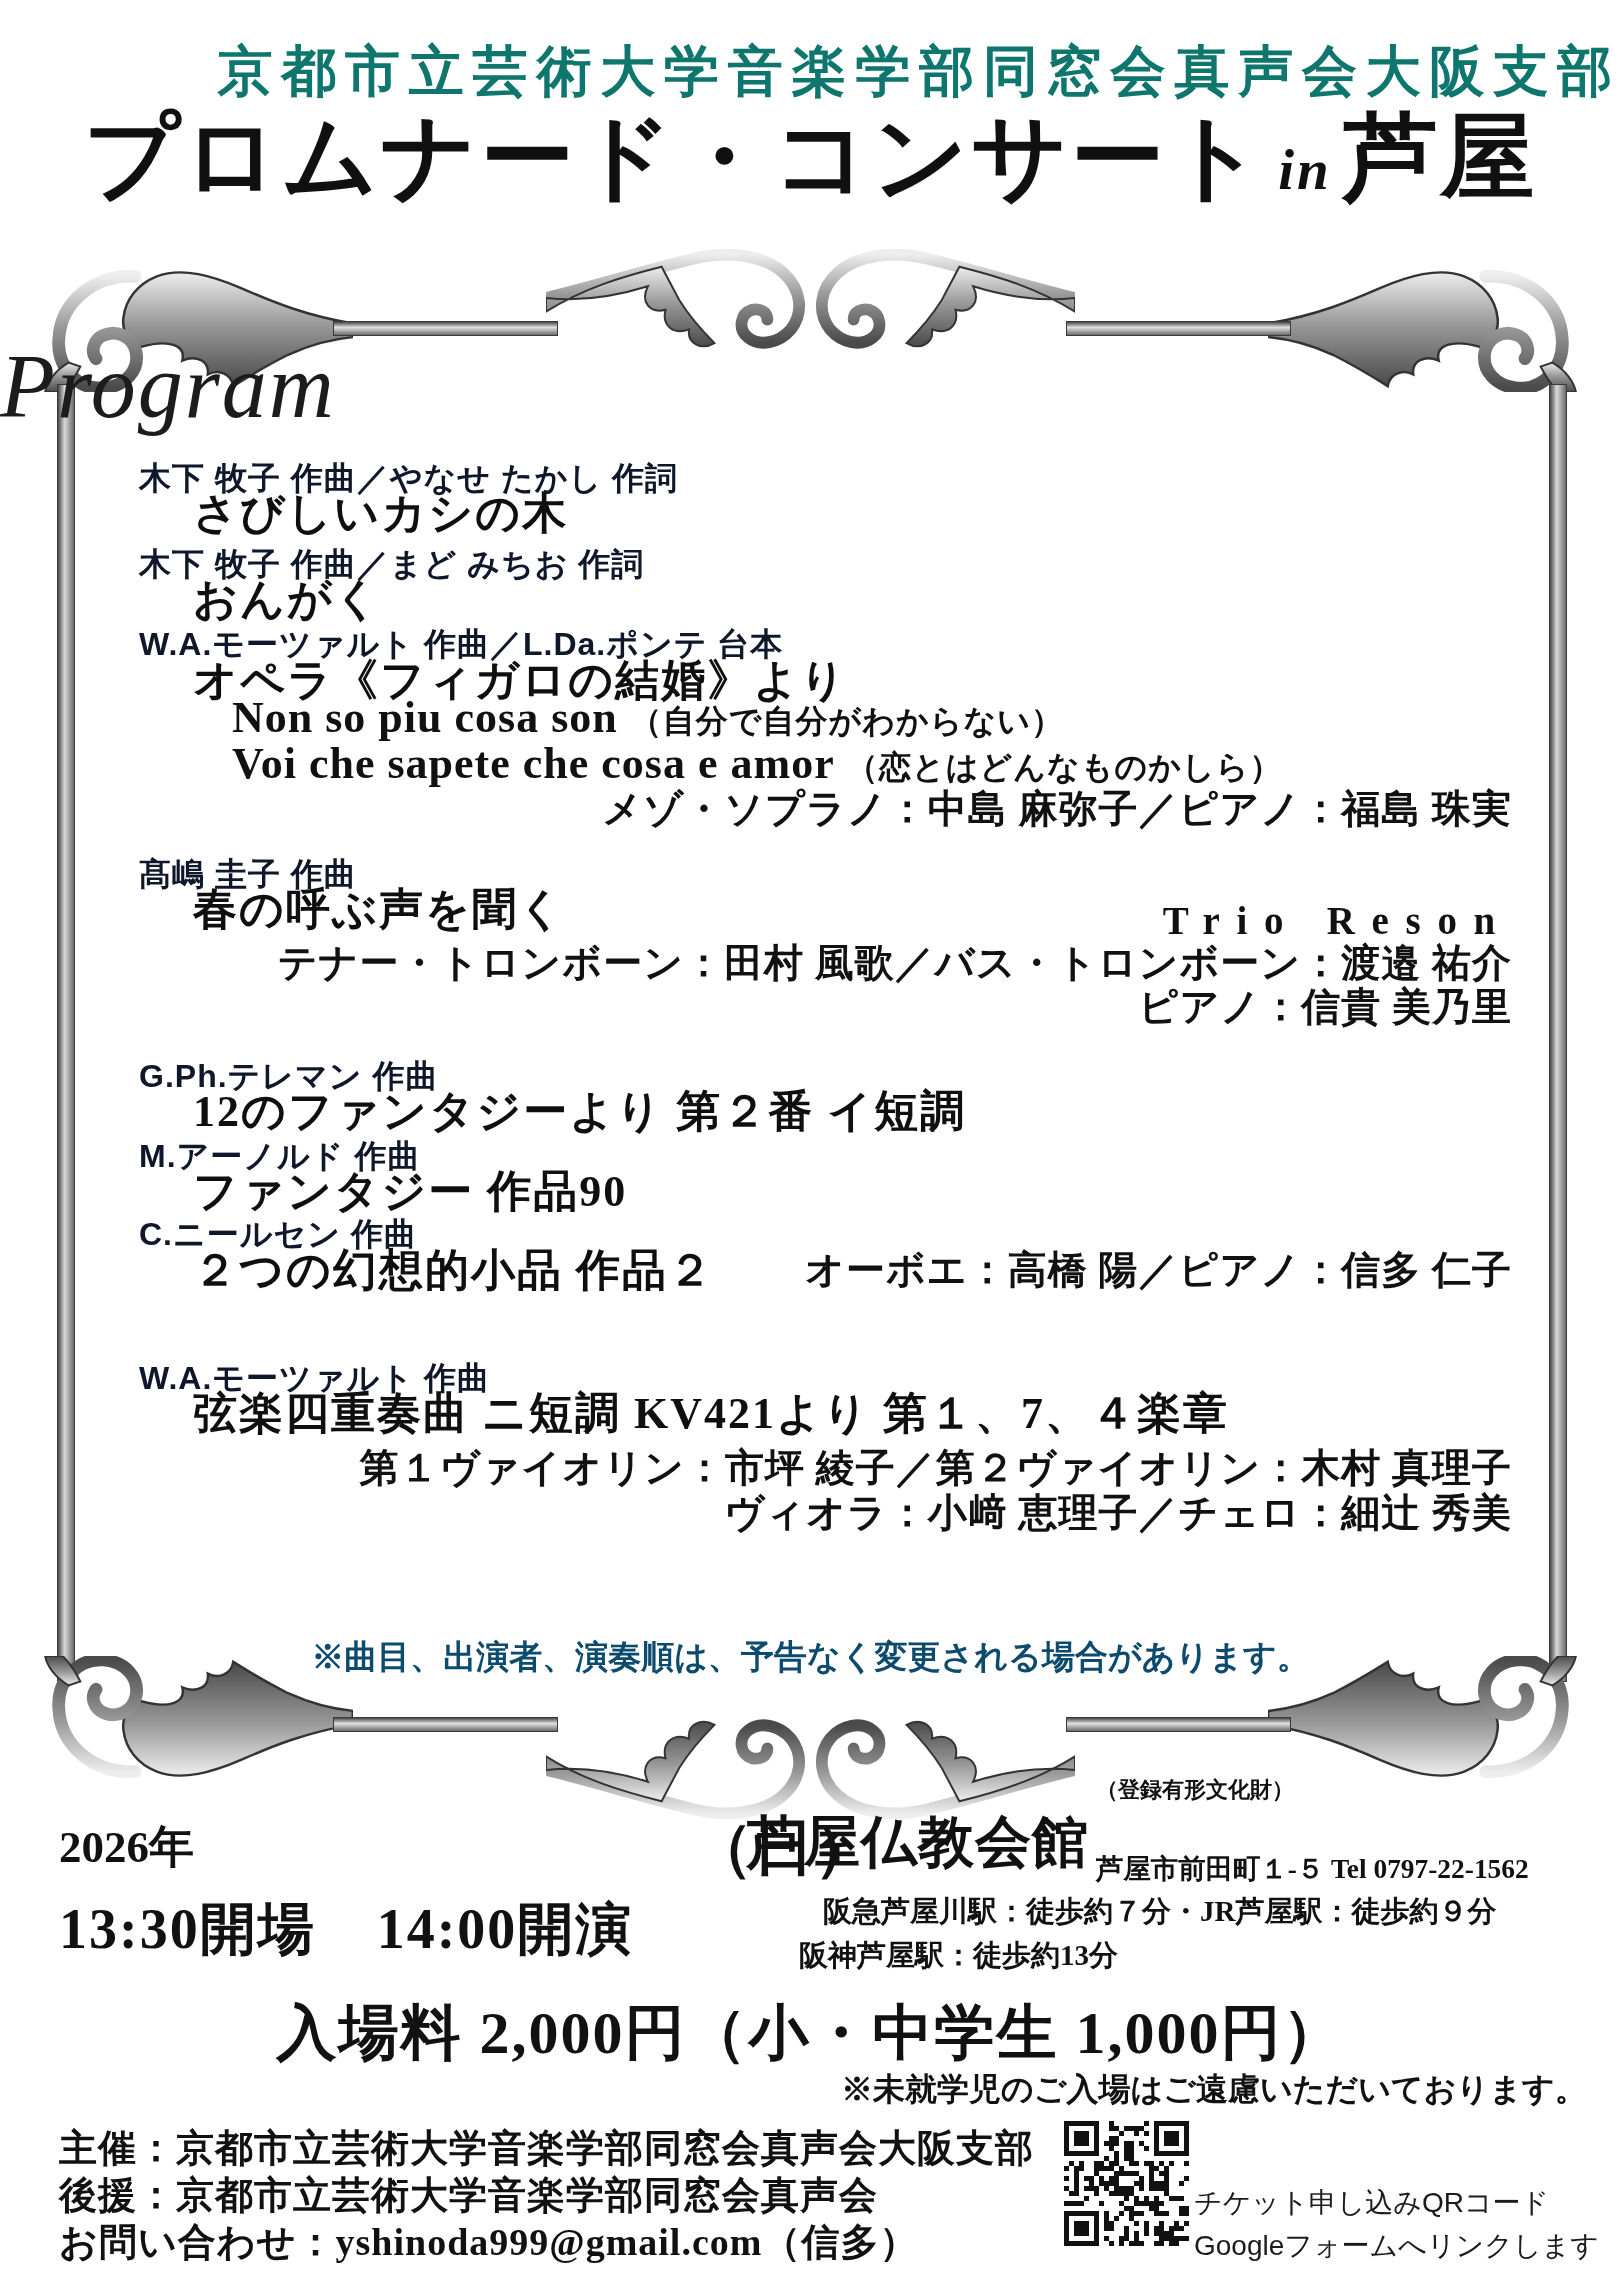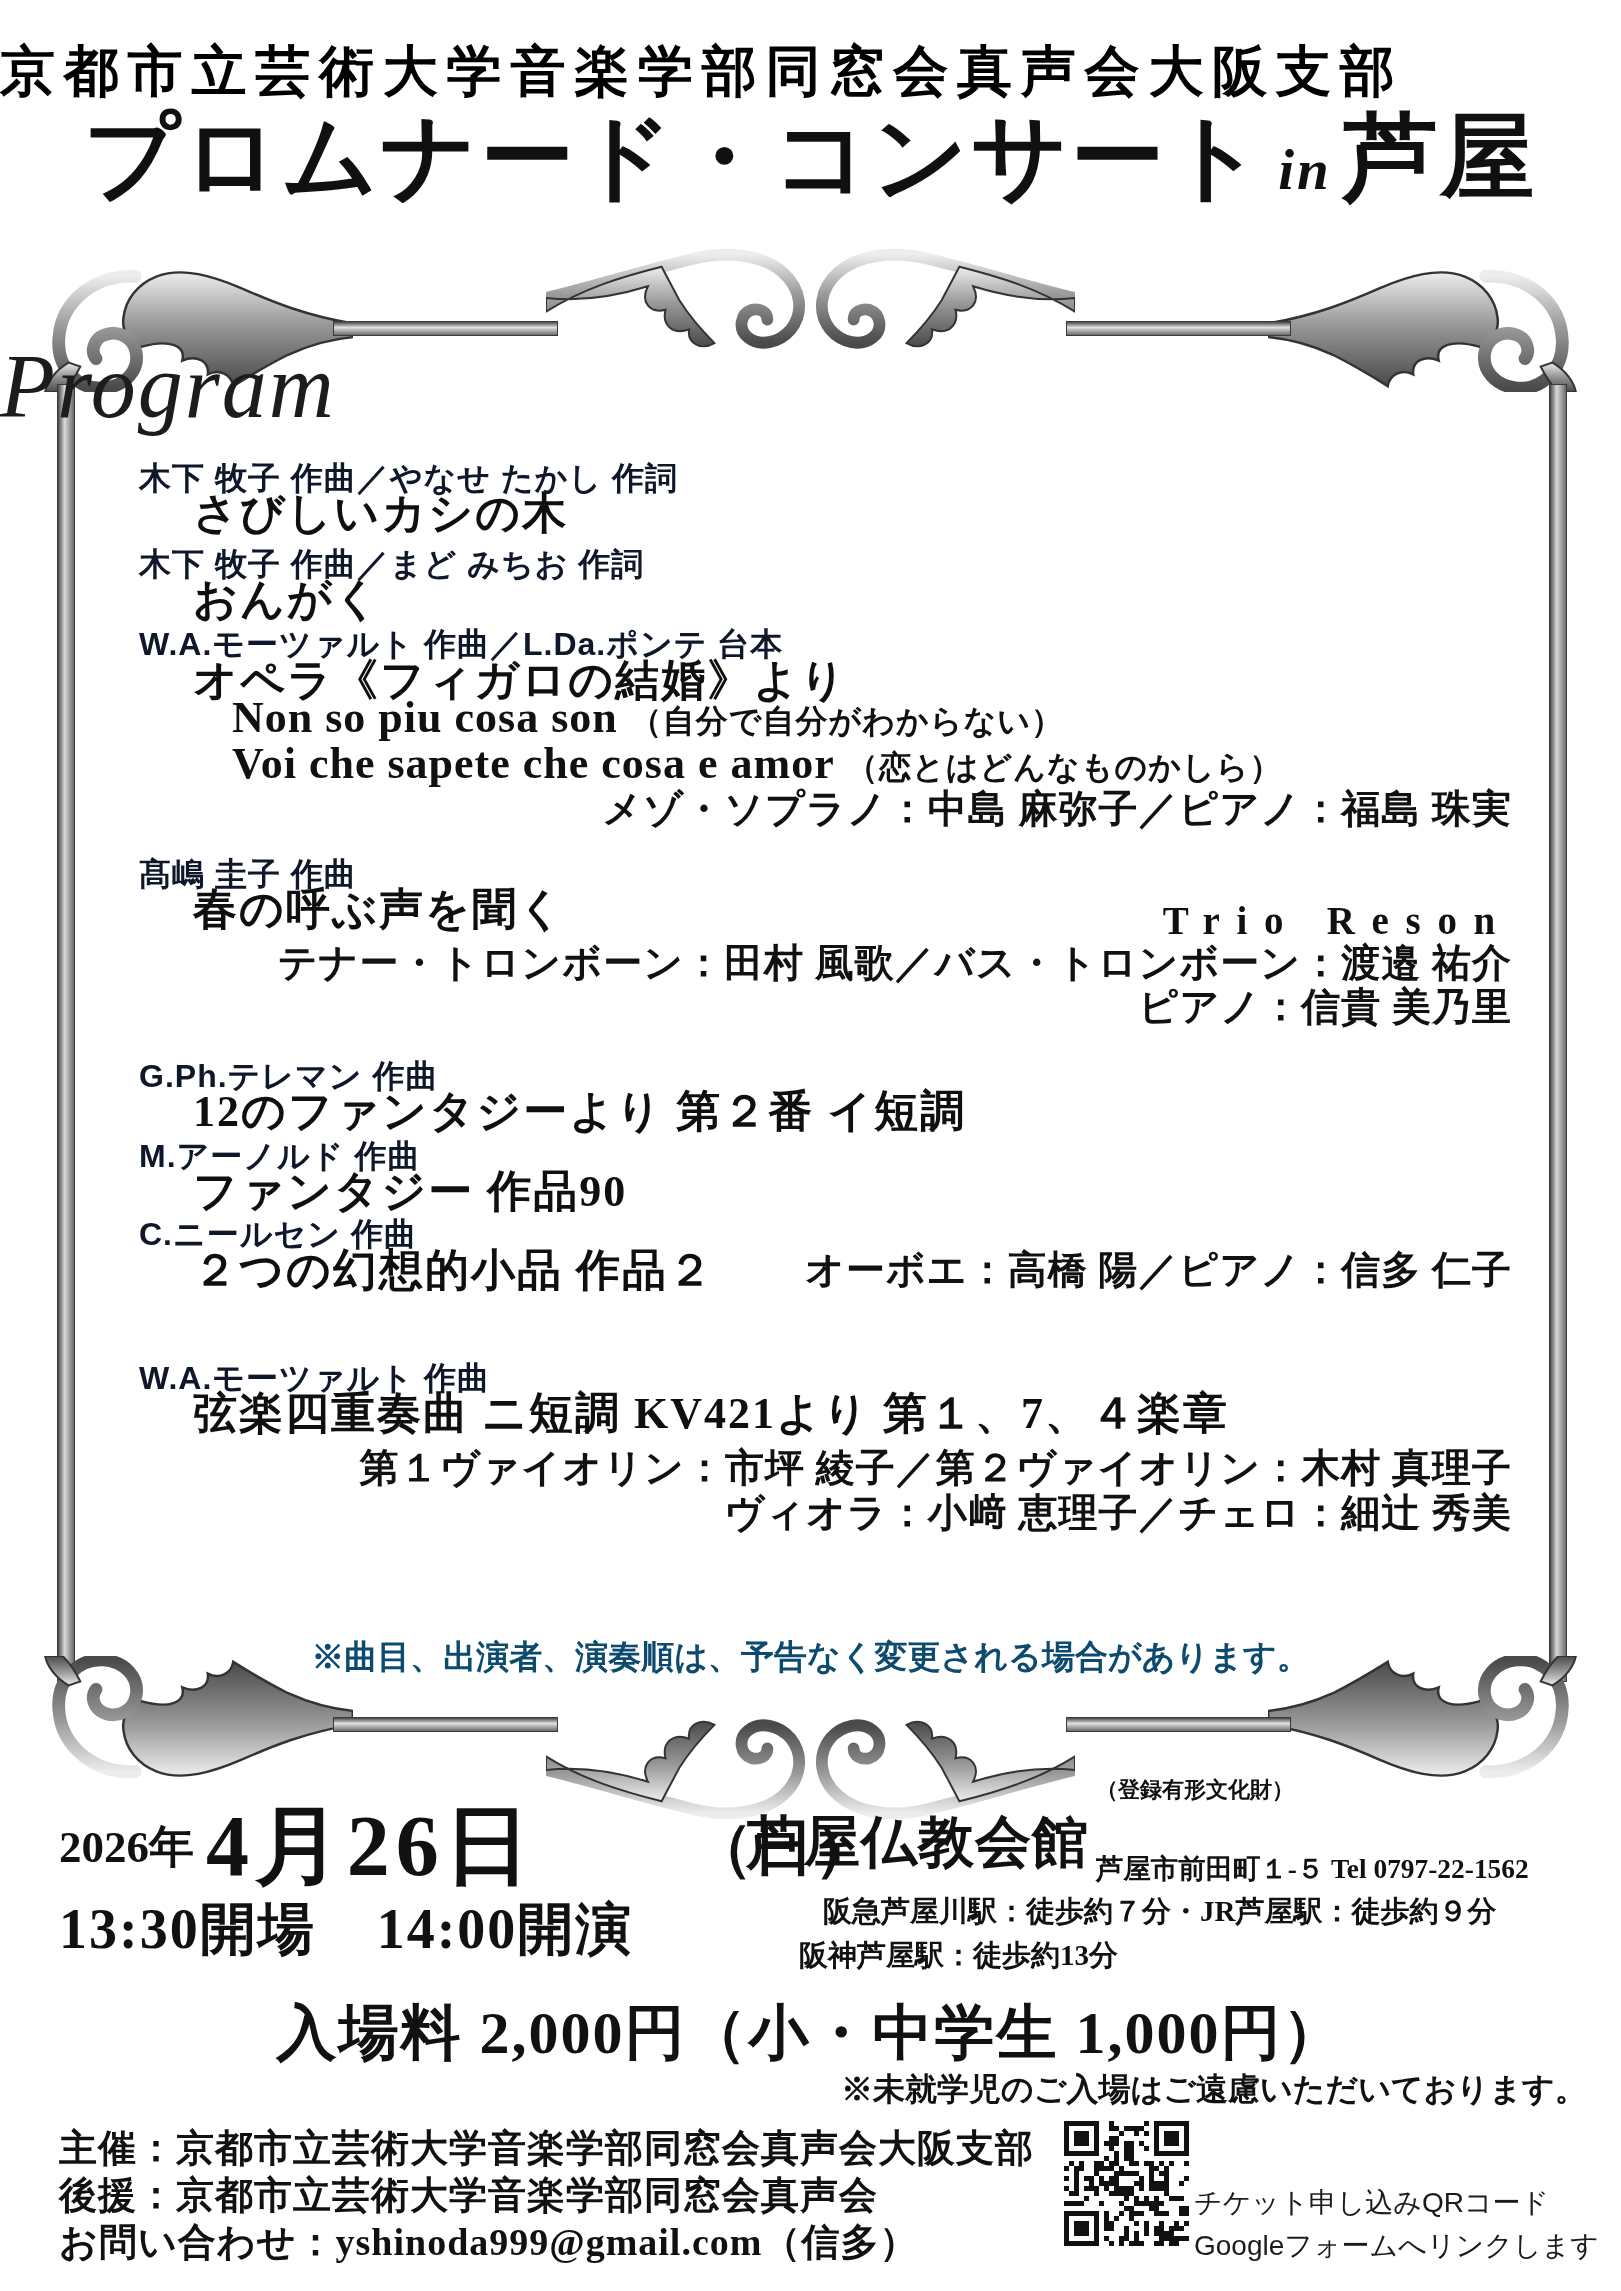--- a/index.html
+++ b/index.html
@@ -1,20 +1,20 @@
 <!DOCTYPE html>
 <html><head>
 <meta charset="utf-8">
 <style>
   html,body{margin:0;padding:0;background:#e9e9e9;}
   .poster{position:relative;width:1621px;height:2292px;background:#ffffff;overflow:hidden;
           font-family:"Liberation Serif","DejaVu Serif",serif;color:#111;}
   .abs{position:absolute;white-space:nowrap;}
   
-  .org{top:35px;left:0;right:16px;text-align:left;font-size:55px;font-weight:bold;letter-spacing:8.8px;color:#000000;}
+  .org{top:35px;left:0;right:0;text-align:right;font-size:55px;font-weight:bold;letter-spacing:8.8px;color:#0f766e;}
   .main-title{top:94px;left:0;right:0;text-align:center;font-size:94px;font-weight:bold;letter-spacing:2.9px;color:#101010;}
   .main-title .infix{font-size:57px;font-style:italic;font-weight:bold;margin:0 11.8px;}
   
   .prog-head{top:335px;left:0;right:0;text-align:left;font-size:90px;font-style:italic;font-weight:normal;color:#1c1c1c;letter-spacing:2px;}
   .credit{left:139px;font-family:"Liberation Sans","DejaVu Sans",sans-serif;font-size:32px;font-weight:600;color:#0f172a;letter-spacing:1px;}
   .ptitle{left:193px;font-size:44px;font-weight:bold;letter-spacing:2px;color:#0f0f0f;}
   .aria{left:232px;font-size:44px;font-weight:bold;letter-spacing:1px;}
   .aria .note{font-size:32px;}
   .perf{right:109px;text-align:right;font-size:39px;font-weight:bold;letter-spacing:1px;}
   .ensemble{right:109px;text-align:right;font-size:39px;font-weight:bold;letter-spacing:16.7px;}
@@ -131,21 +131,20 @@
   <div class="abs perf" style="top:1243px">オーボエ：高橋 陽／ピアノ：信多 仁子</div>
 
   <div class="abs credit" style="top:1357px">W.A.モーツァルト 作曲</div>
   <div class="abs ptitle" style="top:1384px">弦楽四重奏曲 ニ短調 KV421より 第１、7、４楽章</div>
   <div class="abs perf" style="top:1441px">第１ヴァイオリン：市坪 綾子／第２ヴァイオリン：木村 真理子</div>
   <div class="abs perf" style="top:1486px">ヴィオラ：小﨑 恵理子／チェロ：細辻 秀美</div>
 
   <div class="abs note-line" style="top:1635px">※曲目、出演者、演奏順は、予告なく変更される場合があります。</div>
 
   <div class="abs ev-year">2026年</div>
-  <div class="abs ev-date">4月26日</div>
   <div class="abs ev-wd">（日）</div>
   <div class="abs ev-times">
     <span>13:30開場</span><span class="gap"></span><span>14:00開演</span>
   </div>
 
   <div class="abs ev-venue">芦屋仏教会館</div>
   <div class="abs ev-vnote">（登録有形文化財）</div>
   <div class="abs ev-addr">芦屋市前田町１-５ Tel 0797-22-1562</div>
   <div class="abs ev-acc1">阪急芦屋川駅：徒歩約７分・JR芦屋駅：徒歩約９分</div>
   <div class="abs ev-acc2">阪神芦屋駅：徒歩約13分</div>

